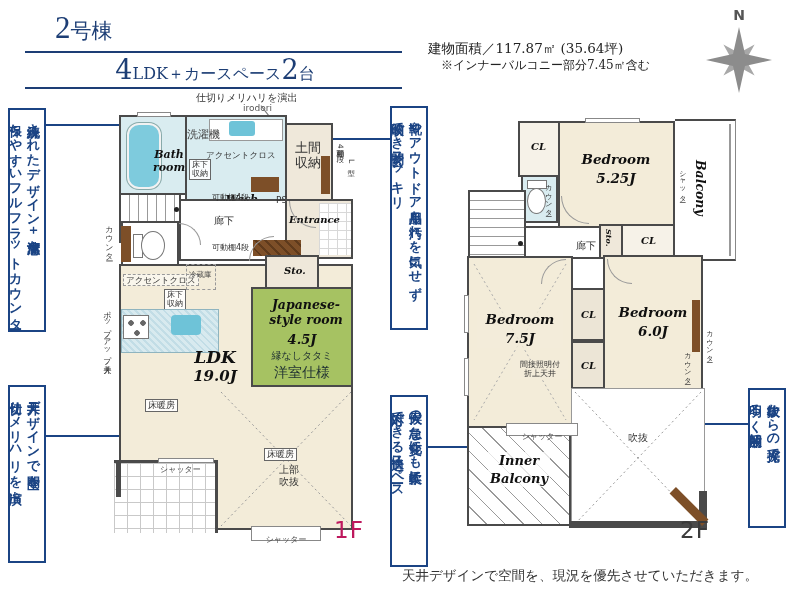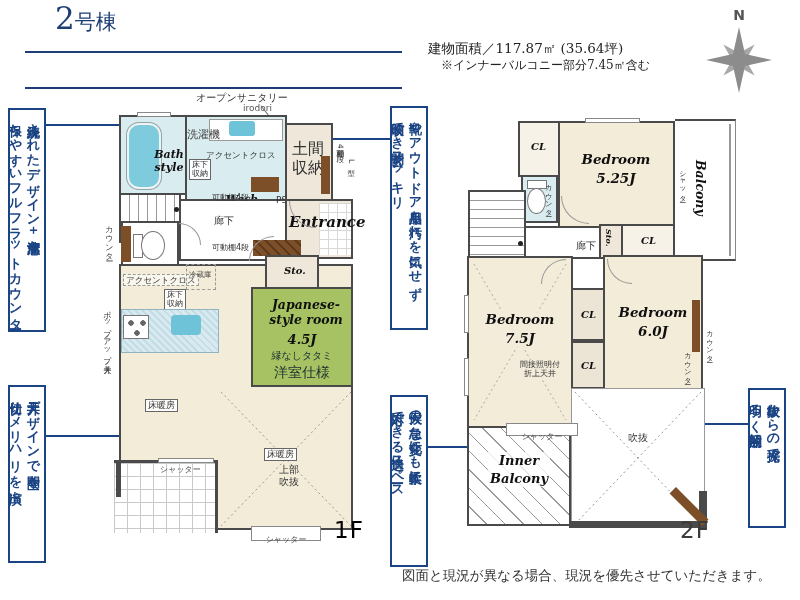--- a/index.html
+++ b/index.html
@@ -41,24 +41,27 @@
   .khatch{background:repeating-linear-gradient(45deg,#d8eaef 0 3px,#c2dde6 3px 5px);}
   .tub{position:absolute;background:#7ecbdd;border:2px solid #f2f2f2;border-radius:12px;box-shadow:0 0 0 1px #8aa;}
   .toiletbowl{position:absolute;background:#fff;border:1.2px solid #777;border-radius:50%;}
   .toilettank{position:absolute;background:#fff;border:1.2px solid #777;}
 </style>
 </head>
 <body>
 
 <div id="scene">
 
-  <div class="abs serif navy" style="left:55px;top:0;">
+  <div class="abs serif navy" style="left:55px;top:10px;font-family:Liberation Serif, serif;">
     <span style="font-size:31px;">2</span><span style="font-size:21px;">号棟</span>
   </div>
   <div class="abs" style="left:25px;top:51px;width:377px;height:1.5px;background:#1d3e75;"></div>
+  <div class="abs serif navy ctr" style="left:60px;top:54px;width:310px;">
+    <span style="font-size:27px;">4</span><span style="font-size:16px;">LDK＋カースペース</span><span style="font-size:27px;">2</span><span style="font-size:16px;">台</span>
+  </div>
   <div class="abs" style="left:25px;top:87px;width:377px;height:1.5px;background:#1d3e75;"></div>
 
   <div class="lbl serif" style="left:428px;top:41px;font-size:13.5px;color:#222;">建物面積／117.87㎡ (35.64坪)</div>
   <div class="lbl serif" style="left:441px;top:58px;font-size:12px;color:#222;">※インナーバルコニー部分7.45㎡含む</div>
 
   <svg class="abs" style="left:702px;top:4px;" width="74" height="96" viewBox="0 0 74 96">
     <text x="37" y="16" font-size="14" font-weight="bold" fill="#555" text-anchor="middle">N</text>
     <path d="M52.6,40.4 L44,56 L52.6,71.6 L37,63 L21.4,71.6 L30,56 L21.4,40.4 L37,49 Z" fill="#a8a8a8"></path>
     <path d="M37,23 L43,50 L70,56 L43,62 L37,89 L31,62 L4,56 L31,50 Z" fill="#8c8c8c"></path>
   </svg>
@@ -79,78 +82,82 @@
   <div class="lead" style="left:318px;top:138px;width:72px;height:2px;"></div>
   <div class="ldot" style="left:314px;top:135px;"></div>
   <div class="lead" style="left:128px;top:345px;width:2px;height:92px;"></div>
   <div class="lead" style="left:46px;top:435px;width:84px;height:2px;"></div>
   <div class="ldot" style="left:125px;top:342px;"></div>
   <div class="lead" style="left:428px;top:446px;width:70px;height:2px;"></div>
   <div class="ldot" style="left:494px;top:443px;"></div>
   <div class="lead" style="left:677px;top:423px;width:71px;height:2px;"></div>
   <div class="ldot" style="left:673px;top:420px;"></div>
 
-  <div class="lbl" style="left:196px;top:92px;font-size:10px;color:#333;">オープンサニタリー</div>
+  <div class="lbl" style="left:196px;top:92px;font-size:10px;color:#333;">仕切りメリハリを演出</div>
   <div class="lbl" style="left:243px;top:103px;font-size:9px;color:#555;">irodori</div>
   <div class="abs" style="left:258px;top:111px;width:15px;height:1px;background:#777;transform:rotate(52deg);"></div>
 
   <div class="room" style="left:119px;top:115px;width:68px;height:80px;background:#d9ecf0;"></div>
   <div class="tub" style="left:127px;top:123px;width:30px;height:62px;"></div>
   <div class="room" style="left:185px;top:115px;width:102px;height:86px;background:#d9ecf0;"></div>
   <div class="abs" style="left:209px;top:119px;width:74px;height:22px;background:#fff;border:1px solid #999;box-sizing:border-box;"></div>
   <div class="abs" style="left:229px;top:121px;width:26px;height:15px;background:#6ec3d8;border-radius:3px;"></div>
   <div class="win" style="left:137px;top:112px;width:34px;height:5px;"></div>
   <div class="lbl" style="left:187px;top:129px;font-size:11px;color:#444;">洗濯機</div>
   <div class="lbl rn ctr" style="left:146px;top:149px;width:46px;font-size:11px;">Bath
-style</div>
+room</div>
   <div class="lbl" style="left:206px;top:150px;font-size:8.5px;color:#333;">アクセントクロス</div>
   <div class="lbl boxl ctr" style="left:189px;top:159px;font-size:8px;color:#333;">床下
 収納</div>
   <div class="lbl rn ctr" style="left:218px;top:158px;width:48px;font-size:11px;margin-top:36px;">Wash
 room</div>
   <div class="wood" style="left:251px;top:177px;width:28px;height:15px;"></div>
 
   <div class="room" style="left:285px;top:123px;width:48px;height:78px;background:#efe8da;"></div>
-  <div class="lbl ctr" style="left:291px;top:140px;width:34px;font-size:16px;color:#333;">土間
+  <div class="lbl ctr" style="left:291px;top:140px;width:34px;font-size:13px;color:#333;">土間
 収納</div>
   <div class="wood" style="left:321px;top:156px;width:9px;height:38px;"></div>
   <div class="lbl v" style="left:335px;top:144px;height:52px;font-size:7.5px;color:#333;">可動棚4段</div>
   <div class="lbl v" style="left:346px;top:159px;height:22px;font-size:7.5px;color:#333;">L型</div>
 
   <div class="st" style="left:119px;top:193px;width:62px;height:50px;"></div>
   <div class="abs" style="left:174px;top:207px;width:5px;height:5px;border-radius:50%;background:#222;"></div>
   <div class="lbl" style="left:181px;top:201px;font-size:11px;color:#222;">UP</div>
 
   <div class="room" style="left:179px;top:199px;width:108px;height:62px;background:#fff;"></div>
   <div class="lbl" style="left:212px;top:193px;font-size:8px;color:#333;">可動棚4段</div>
   <div class="lbl" style="left:214px;top:215px;font-size:10px;color:#333;">廊下</div>
   <div class="lbl" style="left:212px;top:243px;font-size:8px;color:#333;">可動棚4段</div>
   <div class="lbl" style="left:276px;top:195px;font-size:9px;color:#333;">PS</div>
 
   <div class="room" style="left:285px;top:199px;width:68px;height:60px;background:#efe8da;"></div>
   <div class="abs porch" style="left:319px;top:203px;width:32px;height:52px;"></div>
-  <div class="lbl rn" style="left:289px;top:214px;font-size:15px;font-style:italic;">Entrance</div>
+  <div class="lbl rn" style="left:289px;top:214px;font-size:10px;font-style:italic;">Entrance</div>
   <div class="wood" style="left:253px;top:240px;width:48px;height:16px;background:repeating-linear-gradient(45deg,#7d4f28 0 5px,#5e3a1c 5px 7px);"></div>
 
   <div class="room" style="left:121px;top:221px;width:58px;height:48px;background:#fff;"></div>
   <div class="wood" style="left:121px;top:226px;width:10px;height:36px;"></div>
   <div class="toilettank" style="left:133px;top:234px;width:8px;height:22px;"></div>
   <div class="toiletbowl" style="left:141px;top:231px;width:22px;height:27px;"></div>
   <div class="lbl v" style="left:104px;top:220px;height:50px;font-size:8px;color:#333;">カウンター</div>
 
   <div class="room" style="left:119px;top:264px;width:234px;height:266px;background:#f3ecd9;"></div>
   <div class="lbl dashl" style="left:123px;top:274px;font-size:8.5px;color:#333;">アクセントクロス</div>
   <div class="abs" style="left:186px;top:264px;width:30px;height:26px;border:1px dashed #999;box-sizing:border-box;"></div>
   <div class="lbl" style="left:189px;top:271px;font-size:7.5px;color:#444;">冷蔵庫</div>
   <div class="lbl boxl ctr" style="left:164px;top:289px;font-size:8px;color:#333;">床下
 収納</div>
   <div class="abs khatch" style="left:121px;top:309px;width:98px;height:44px;border:1px solid #8fb4bf;box-sizing:border-box;"></div>
   <div class="abs" style="left:123px;top:315px;width:26px;height:24px;background-color:#fff;border:1px solid #777;box-sizing:border-box;background-image:radial-gradient(circle at 7px 7px,#666 2.5px,transparent 3px),radial-gradient(circle at 19px 7px,#666 2.5px,transparent 3px),radial-gradient(circle at 13px 17px,#666 2.5px,transparent 3px);"></div>
   <div class="abs" style="left:171px;top:315px;width:30px;height:20px;background:#6ec3d8;border-radius:4px;"></div>
   <div class="lbl v" style="left:102px;top:305px;height:92px;font-size:8px;color:#333;">ポップアップ天井</div>
+  <div class="abs ctr" style="left:173px;top:347px;width:84px;">
+    <div class="rn" style="font-size:17px;">LDK</div>
+    <div class="rn" style="font-size:15px;">19.0J</div>
+  </div>
   <div class="lbl boxl" style="left:145px;top:399px;font-size:9px;color:#333;">床暖房</div>
 
   <div class="room" style="left:265px;top:255px;width:54px;height:36px;background:#efe8da;"></div>
   <div class="lbl rn" style="left:284px;top:265px;font-size:10px;">Sto.</div>
 
   <div class="room" style="left:251px;top:287px;width:102px;height:100px;background:#a6c262;"></div>
   <div class="lbl rn ctr" style="left:260px;top:298px;width:92px;font-size:12.5px;">Japanese-
 style room</div>
   <div class="lbl rn ctr" style="left:282px;top:332px;width:40px;font-size:13px;">4.5J</div>
   <div class="lbl ctr" style="left:266px;top:350px;width:72px;font-size:10px;color:#233;font-family:Liberation Serif, serif;">縁なしタタミ</div>
@@ -165,21 +172,21 @@
 吹抜</div>
 
   <div class="abs tiles" style="left:114px;top:460px;width:104px;height:73px;border-top:3px solid #4a4a4a;border-right:3px solid #4a4a4a;box-sizing:border-box;"></div>
   <div class="wall" style="left:116px;top:463px;width:5px;height:34px;"></div>
   <div class="win" style="left:158px;top:458px;width:56px;height:5px;"></div>
   <div class="lbl" style="left:160px;top:465px;font-size:8px;color:#444;">シャッター</div>
 
   <div class="abs ctr" style="left:251px;top:526px;width:70px;height:15px;background:#fff;border:1px solid #888;box-sizing:border-box;">
     <span class="lbl" style="position:static;font-size:8px;color:#444;line-height:13px;">シャッター</span>
   </div>
-  <div class="lbl" style="left:334px;top:517px;font-size:23px;color:#000000;letter-spacing:1px;">1F</div>
+  <div class="lbl" style="left:334px;top:517px;font-size:23px;color:#be185d;letter-spacing:1px;">1F</div>
 
   <div class="arc" style="left:289px;top:201px;width:27px;height:27px;"></div>
   <div class="arc" style="left:179px;top:223px;width:22px;height:22px;transform:rotate(180deg);"></div>
   <div class="arc" style="left:249px;top:236px;width:25px;height:25px;transform:rotate(90deg);"></div>
 
   <div class="room" style="left:518px;top:121px;width:43px;height:56px;background:#f6f2e8;"></div>
   <div class="lbl rn" style="left:531px;top:141px;font-size:10px;">CL</div>
   <div class="room" style="left:558px;top:121px;width:117px;height:108px;background:#f3ecd9;"></div>
   <div class="win" style="left:585px;top:118px;width:55px;height:5px;"></div>
   <div class="lbl rn ctr" style="left:575px;top:150px;width:82px;font-size:13.5px;line-height:1.4;">Bedroom
@@ -246,14 +253,14 @@
   </div>
   <div class="lbl rn ctr" style="left:488px;top:452px;width:62px;font-size:13px;line-height:1.35;background:rgba(255,255,255,.75);">Inner
 Balcony</div>
 
   <div class="lbl" style="left:680px;top:517px;font-size:23px;color:#3b3b3b;letter-spacing:1px;">2F</div>
 
   <div class="arc" style="left:561px;top:196px;width:28px;height:28px;"></div>
   <div class="arc" style="left:541px;top:259px;width:25px;height:25px;transform:rotate(90deg);"></div>
   <div class="arc" style="left:607px;top:259px;width:25px;height:25px;"></div>
 
-  <div class="lbl" style="left:402px;top:568px;font-size:13.5px;color:#333;">図面と現況が異なる場合、現況を優先させていただきます。</div>
+  <div class="lbl" style="left:402px;top:568px;font-size:13.5px;color:#333;">天井デザインで空間を、現況を優先させていただきます。</div>
 </div>
 
 </body></html>

